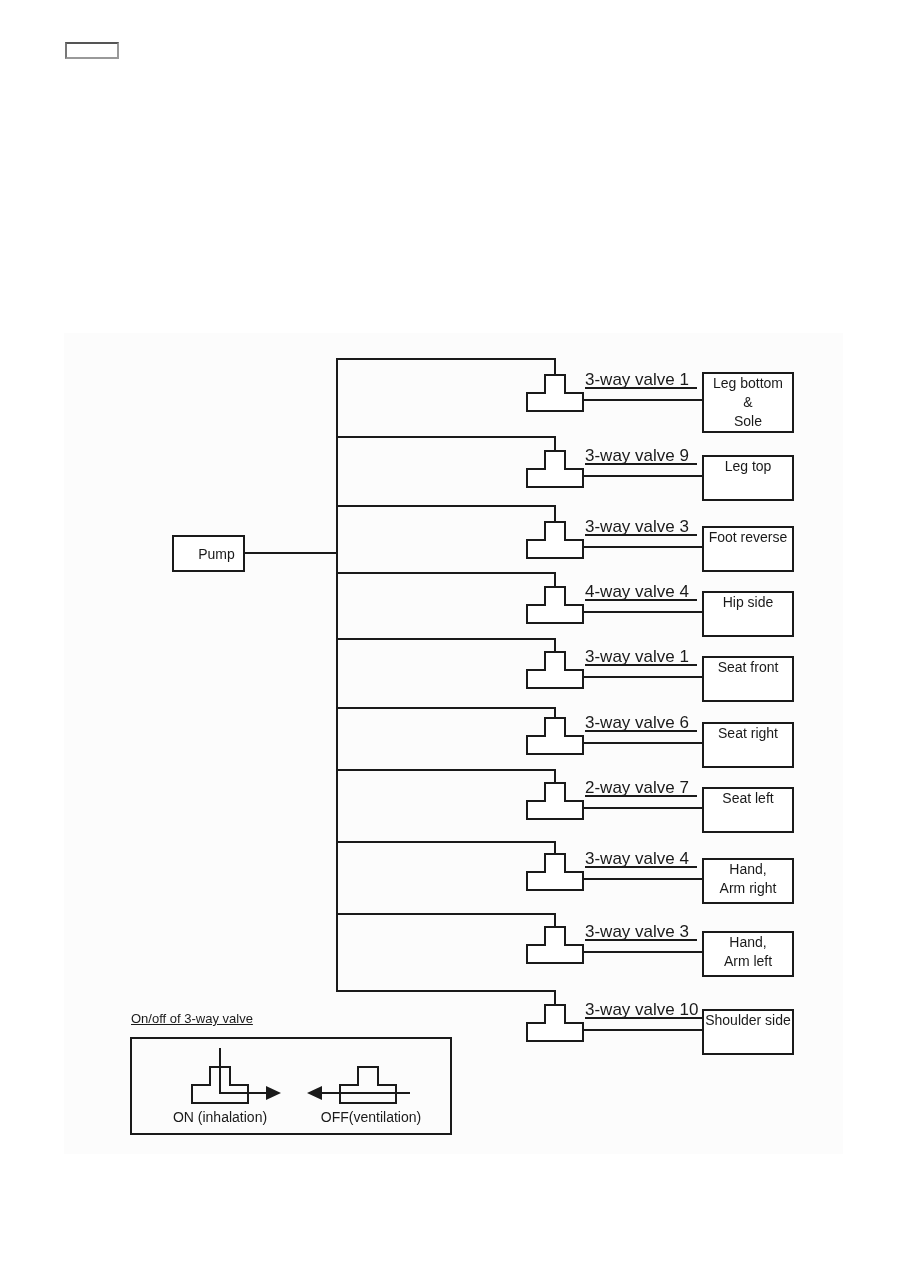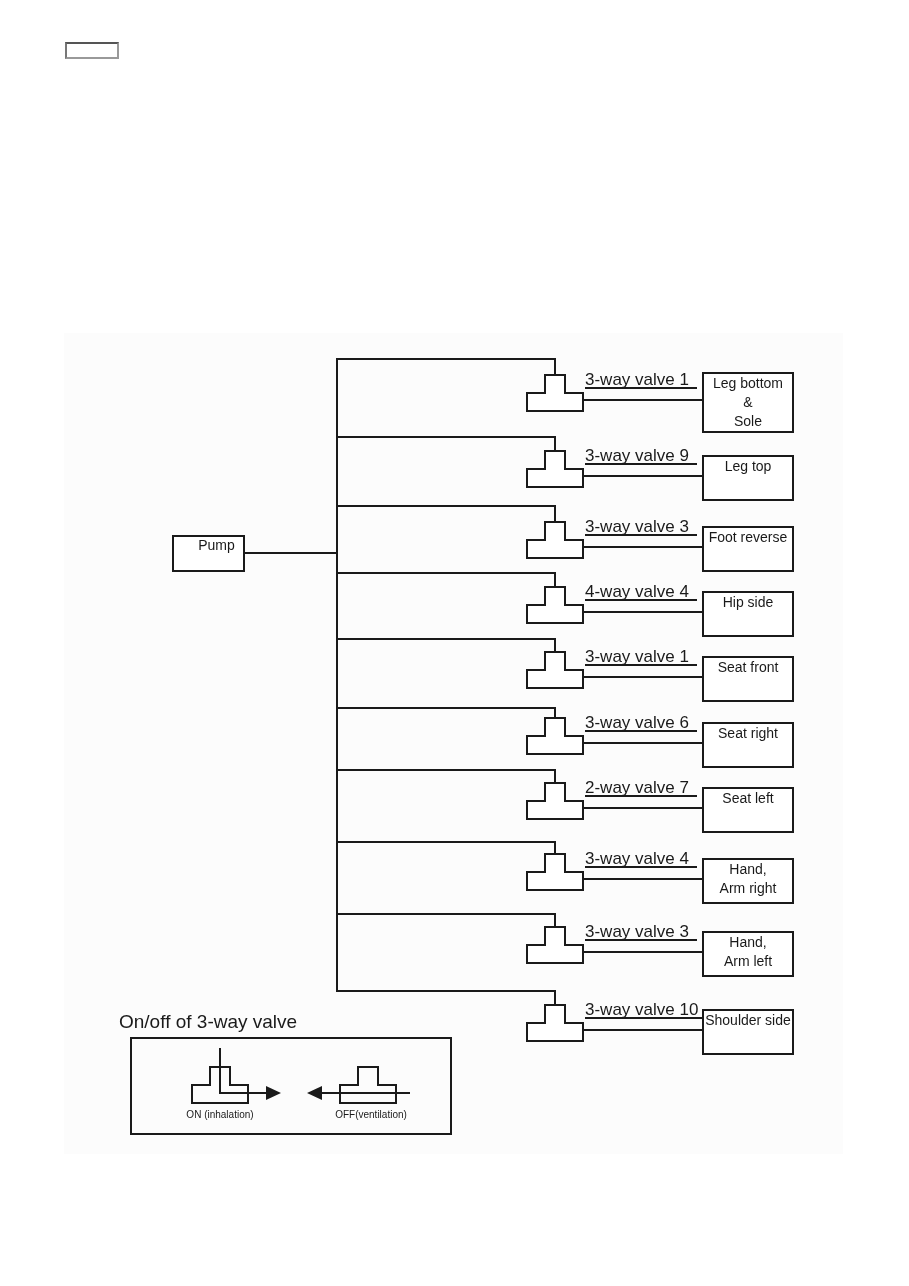--- a/index.html
+++ b/index.html
@@ -31,21 +31,21 @@
     border-right: 2px solid #999999;
     border-bottom: 2px solid #999999;
   }
   .hline, .vline { position: absolute; background: #1a1a1a; }
   .pump-box {
     position: absolute;
     left: 172px; top: 535px;
     width: 73px; height: 37px;
     border: 2px solid #1a1a1a;
     background: #ffffff;
-    display: flex; align-items: flex-start; justify-content: center;
+    display: flex; align-items: center; justify-content: center;
     font-size: 14px;
     padding-left: 16px;
   }
   .pump-line { left: 244px; top: 552px; width: 93px; height: 2px; }
   .trunk { left: 336px; top: 358px; width: 2px; height: 634px; }
 
   .row { position: absolute; left: 0; top: 0; --bh: 46px; }
   .branch-line {
     position: absolute; background: #1a1a1a;
     left: 336px; top: var(--by);
@@ -82,22 +82,23 @@
     border: 2px solid #1a1a1a;
     background: #ffffff;
     display: flex; align-items: flex-start; justify-content: center;
     text-align: center;
     font-size: 14px; line-height: 19px;
   }
   .target-box span { white-space: pre-line; }
 
   .legend-title {
     position: absolute;
-    left: 119px; top: 1011px;
-    font-size: 19px;
+    left: 131px; top: 1011px;
+    font-size: 13px;
+    text-decoration: underline;
   }
   .legend-box {
     position: absolute;
     left: 130px; top: 1037px;
     width: 322px; height: 98px;
     border: 2px solid #1a1a1a;
     background: transparent;
   }
   .legend-valve-on  { position: absolute; left: 190px; top: 1065px; width: 60px; height: 40px; }
   .legend-valve-off { position: absolute; left: 338px; top: 1065px; width: 60px; height: 40px; }
@@ -111,21 +112,21 @@
     border-bottom: 7px solid transparent;
   }
   .off-hline { left: 321px; top: 1092px; width: 89px; height: 2px; }
   .arrow-left {
     position: absolute; left: 307px; top: 1086px;
     width: 0; height: 0;
     border-right: 15px solid #1a1a1a;
     border-top: 7px solid transparent;
     border-bottom: 7px solid transparent;
   }
-  .legend-label { position: absolute; top: 1109px; font-size: 10px; text-align: center; white-space: nowrap; }
+  .legend-label { position: absolute; top: 1109px; font-size: 14px; text-align: center; white-space: nowrap; }
   .legend-label.on  { left: 160px; width: 120px; }
   .legend-label.off { left: 310px; width: 122px; }
   .valve-shape { fill: #ffffff; stroke: #1a1a1a; stroke-width: 2; }
   .valve-shape-open { fill: none; stroke: #1a1a1a; stroke-width: 2; }
 </style>
 </head>
 <body>
 
 <div class="canvas">
   <div class="diagram-region"></div>

